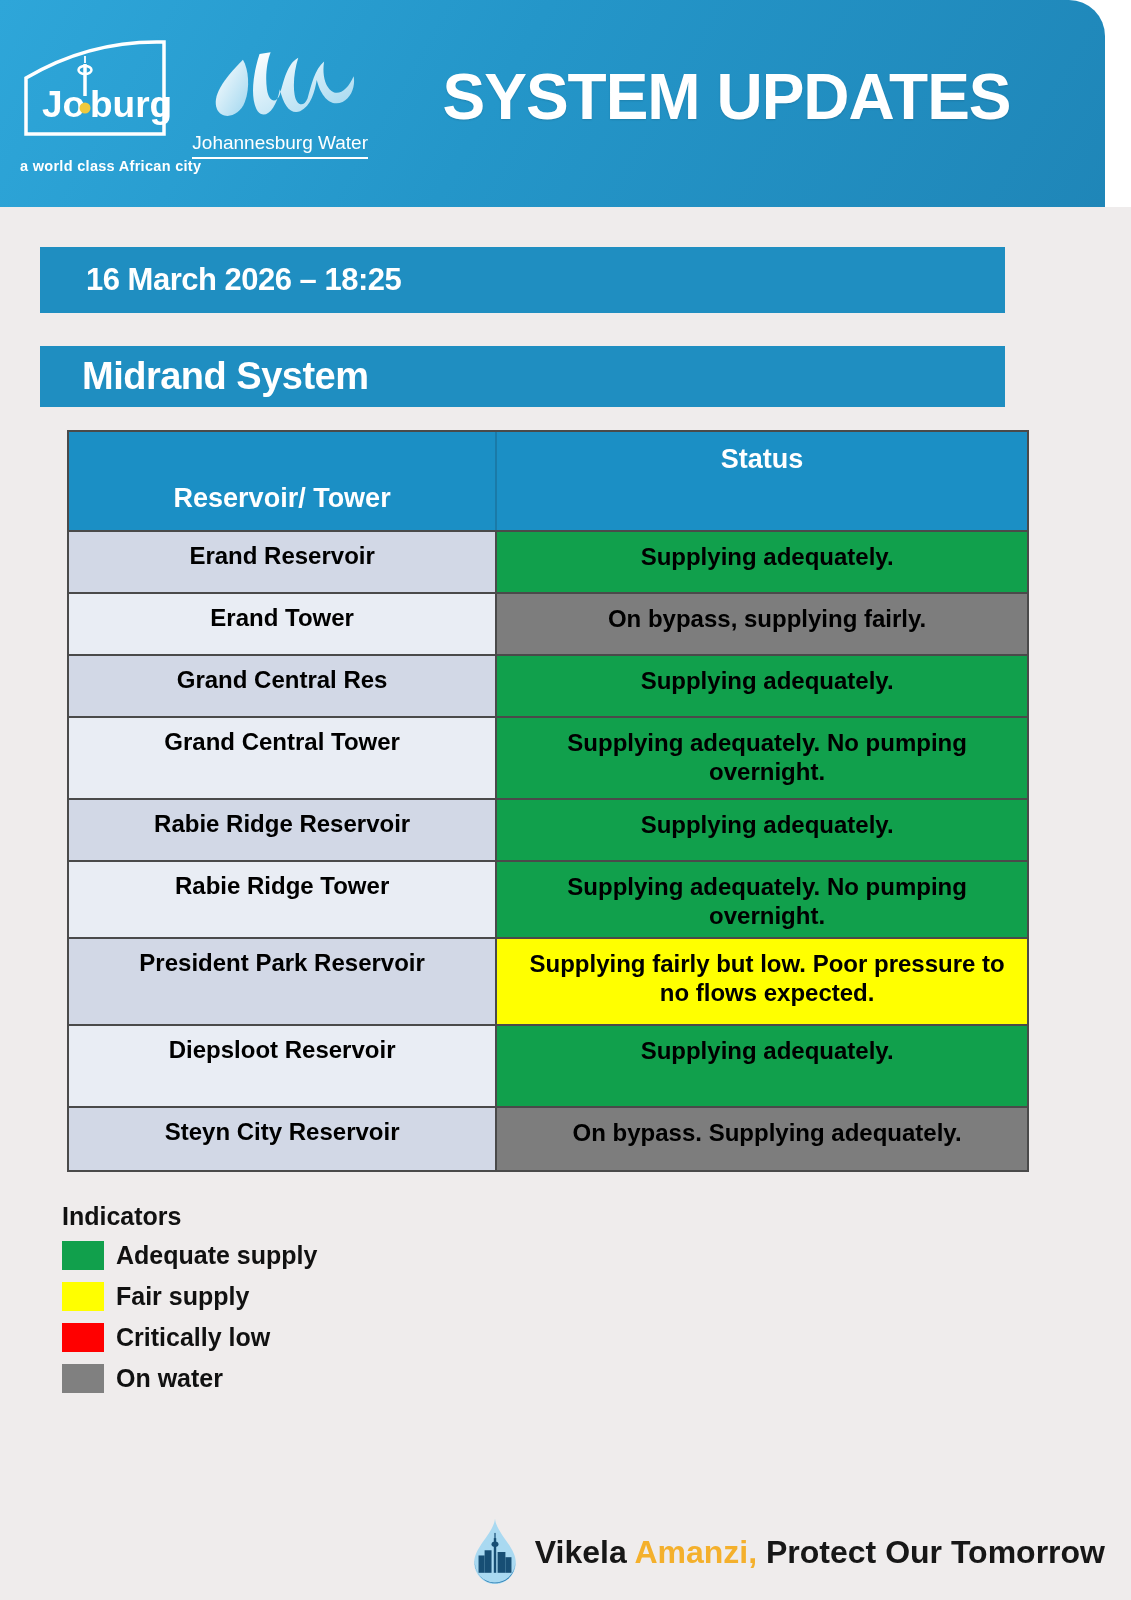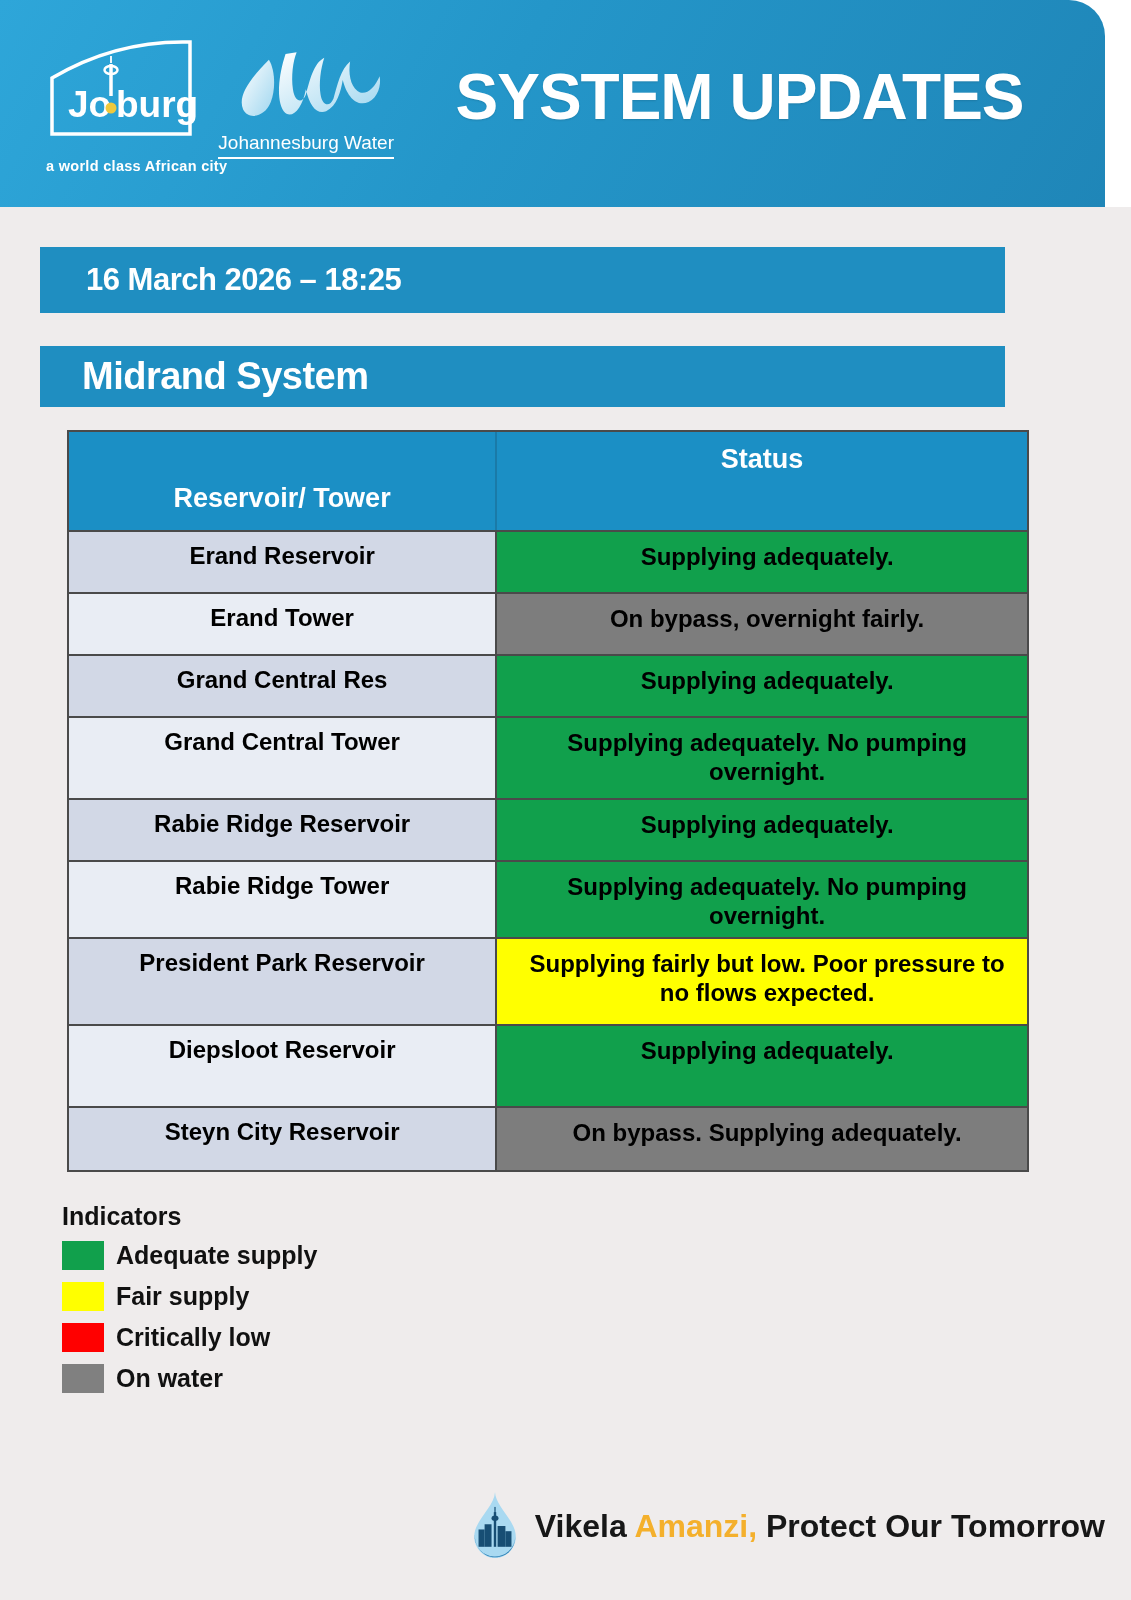--- a/index.html
+++ b/index.html
@@ -12,21 +12,21 @@
     overflow:hidden;
   }
   
   .banner-wrap { background:#ffffff; }
   .banner {
     height:207px;
     background:linear-gradient(120deg,#2ea6d9 0%, #2496c9 45%, #1f86b8 100%);
     border-top-right-radius:36px;
     margin-right:26px;
     display:flex; align-items:center;
-    padding:0 20px 0 46px;
+    padding:0 20px 0 20px;
   }
   .logo-joburg { width:150px; flex:0 0 auto; color:#fff; }
   .logo-joburg svg { display:block; }
   .joburg-tagline { font-size:14.5px; font-weight:bold; color:#fff; margin-top:6px; letter-spacing:0.3px; white-space:nowrap; }
   .logo-jw { width:180px; flex:0 0 auto; margin-left:18px; color:#fff; text-align:right; }
   .logo-jw svg { display:block; margin:0 auto; }
   .jw-label { font-size:19px; color:#fff; border-bottom:2px solid #fff; padding-bottom:3px; display:inline-block; margin-top:-2px; white-space:nowrap; }
   .banner-title {
     flex:1; text-align:center;
     color:#fff; font-weight:bold; font-size:64px; letter-spacing:-1px;
@@ -80,21 +80,21 @@
   .ind-title { font-weight:bold; font-size:25px; color:#111; margin-bottom:10px; }
   .ind-item { display:flex; align-items:center; margin-bottom:12px; }
   .swatch { width:42px; height:29px; margin-right:12px; flex:0 0 auto; }
   .swatch.green  { background:#11a04c; }
   .swatch.yellow { background:#ffff00; }
   .swatch.red    { background:#ff0000; }
   .swatch.gray   { background:#808080; }
   .ind-label { font-weight:bold; font-size:25px; color:#111; }
   
   .footer {
-    position:absolute; left:0; right:0; bottom:36px;
+    position:absolute; left:0; right:0; bottom:10px;
     display:flex; align-items:center; justify-content:flex-end;
     padding-right:26px; gap:14px;
   }
   .footer-text { font-weight:bold; font-size:32px; color:#171717; white-space:nowrap; }
   .footer-text .amanzi { color:#f4b02c; }
   .drop-icon { width:52px; height:76px; flex:0 0 auto; }
 </style>
 </head>
 <body>
 
@@ -142,21 +142,21 @@
     <div class="th-name">Reservoir/ Tower</div>
     <div class="th-status">Status</div>
   </div>
   <div class="trows">
     <div class="trow" style="min-height:62px">
       <div class="tname">Erand Reservoir</div>
       <div class="tstatus" data-color="green">Supplying adequately.</div>
     </div>
     <div class="trow" style="min-height:62px">
       <div class="tname">Erand Tower</div>
-      <div class="tstatus" data-color="gray">On bypass, overnight fairly.</div>
+      <div class="tstatus" data-color="gray">On bypass, supplying fairly.</div>
     </div>
     <div class="trow" style="min-height:62px">
       <div class="tname">Grand Central Res</div>
       <div class="tstatus" data-color="green">Supplying adequately.</div>
     </div>
     <div class="trow" style="min-height:82px">
       <div class="tname">Grand Central Tower</div>
       <div class="tstatus" data-color="green">Supplying adequately. No pumping overnight.</div>
     </div>
     <div class="trow" style="min-height:62px">

